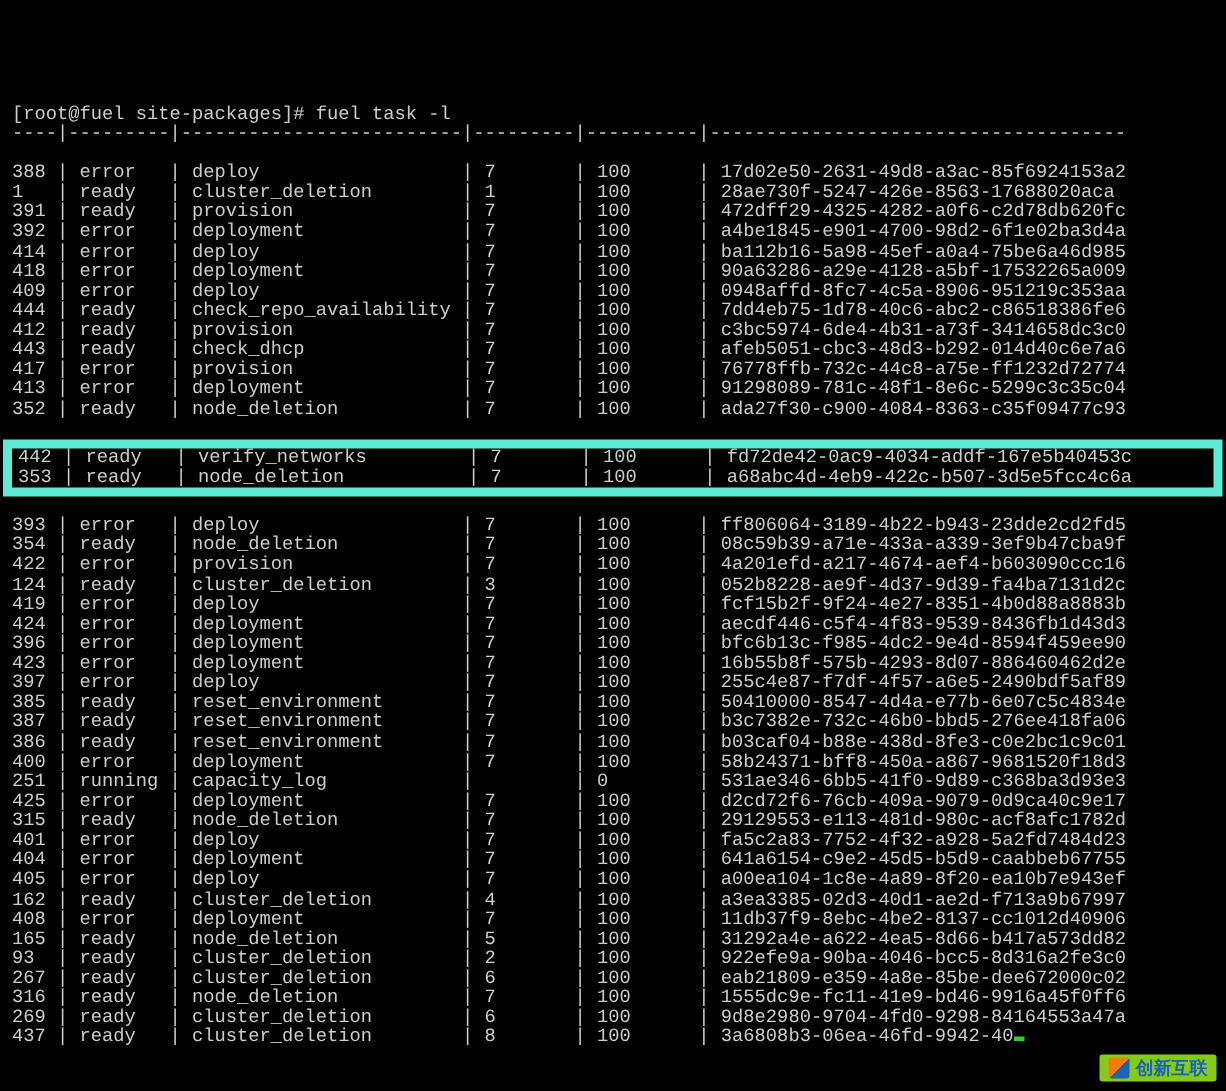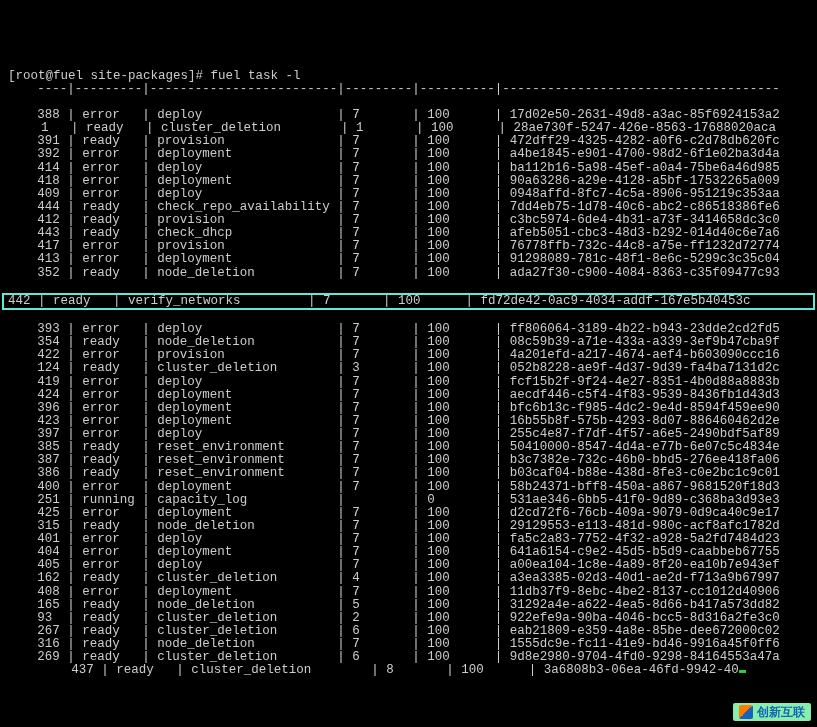--- a/index.html
+++ b/index.html
@@ -8,42 +8,42 @@
     background: #000000;
     color: #cccccc;
     font-family: "Consolas", "Monaco", "Courier New", monospace;
     font-size: 12.5px;
     line-height: 1.05;
     white-space: pre;
     width: 817px;
     box-sizing: border-box;
     overflow: hidden;
   }
-  .row { white-space: pre; text-align: center; }
+  .row { white-space: pre; }
   .hl {
     position: relative;
-    border: 2px solid #5eead4;
+    border: 6px solid #5eead4;
     margin-left: -6px;
     padding-left: 4px;
     margin-right: -6px;
     padding-right: 4px;
   }
   .hl-row { white-space: pre; }
   .cursor {
     display: inline-block;
     width: 7px;
     height: 3px;
     background: #33cc33;
     vertical-align: baseline;
   }
   .watermark {
     position: absolute;
     right: 6px;
     bottom: 6px;
-    background: #86efac;
+    background: #84cc16;
     color: #1a63b8;
     font-family: "Microsoft YaHei", Arial, sans-serif;
     font-size: 12px;
     font-weight: bold;
     padding: 2px 6px;
     border-radius: 2px;
     display: flex;
     align-items: center;
     gap: 4px;
   }
@@ -57,21 +57,21 @@
 </style>
 </head>
 <body>
 
 
 
 <div>
 <span class="row">[root@fuel site-packages]# fuel task -l</span>
 <div id="divider-line" class="row">----|---------|-------------------------|---------|----------|-------------------------------------</div>
 <div id="rows-before"><div class="row">388 | error   | deploy                  | 7       | 100      | 17d02e50-2631-49d8-a3ac-85f6924153a2</div><div class="row">1   | ready   | cluster_deletion        | 1       | 100      | 28ae730f-5247-426e-8563-17688020aca</div><div class="row">391 | ready   | provision               | 7       | 100      | 472dff29-4325-4282-a0f6-c2d78db620fc</div><div class="row">392 | error   | deployment              | 7       | 100      | a4be1845-e901-4700-98d2-6f1e02ba3d4a</div><div class="row">414 | error   | deploy                  | 7       | 100      | ba112b16-5a98-45ef-a0a4-75be6a46d985</div><div class="row">418 | error   | deployment              | 7       | 100      | 90a63286-a29e-4128-a5bf-17532265a009</div><div class="row">409 | error   | deploy                  | 7       | 100      | 0948affd-8fc7-4c5a-8906-951219c353aa</div><div class="row">444 | ready   | check_repo_availability | 7       | 100      | 7dd4eb75-1d78-40c6-abc2-c86518386fe6</div><div class="row">412 | ready   | provision               | 7       | 100      | c3bc5974-6de4-4b31-a73f-3414658dc3c0</div><div class="row">443 | ready   | check_dhcp              | 7       | 100      | afeb5051-cbc3-48d3-b292-014d40c6e7a6</div><div class="row">417 | error   | provision               | 7       | 100      | 76778ffb-732c-44c8-a75e-ff1232d72774</div><div class="row">413 | error   | deployment              | 7       | 100      | 91298089-781c-48f1-8e6c-5299c3c35c04</div><div class="row">352 | ready   | node_deletion           | 7       | 100      | ada27f30-c900-4084-8363-c35f09477c93</div></div>
-<div class="hl"><div id="hl-overlap" class="hl-row">442 | ready   | verify_networks         | 7       | 100      | fd72de42-0ac9-4034-addf-167e5b40453c</div></div>
+<div class="hl"><div id="hl-overlap" class="hl-row">442 | ready   | verify_networks         | 7       | 100      | fd72de42-0ac9-4034-addf-167e5b40453c</div><div id="hl-main" class="hl-row">353 | ready   | node_deletion           | 7       | 100      | a68abc4d-4eb9-422c-b507-3d5e5fcc4c6a</div></div>
 <div id="rows-after"><div class="row">393 | error   | deploy                  | 7       | 100      | ff806064-3189-4b22-b943-23dde2cd2fd5</div><div class="row">354 | ready   | node_deletion           | 7       | 100      | 08c59b39-a71e-433a-a339-3ef9b47cba9f</div><div class="row">422 | error   | provision               | 7       | 100      | 4a201efd-a217-4674-aef4-b603090ccc16</div><div class="row">124 | ready   | cluster_deletion        | 3       | 100      | 052b8228-ae9f-4d37-9d39-fa4ba7131d2c</div><div class="row">419 | error   | deploy                  | 7       | 100      | fcf15b2f-9f24-4e27-8351-4b0d88a8883b</div><div class="row">424 | error   | deployment              | 7       | 100      | aecdf446-c5f4-4f83-9539-8436fb1d43d3</div><div class="row">396 | error   | deployment              | 7       | 100      | bfc6b13c-f985-4dc2-9e4d-8594f459ee90</div><div class="row">423 | error   | deployment              | 7       | 100      | 16b55b8f-575b-4293-8d07-886460462d2e</div><div class="row">397 | error   | deploy                  | 7       | 100      | 255c4e87-f7df-4f57-a6e5-2490bdf5af89</div><div class="row">385 | ready   | reset_environment       | 7       | 100      | 50410000-8547-4d4a-e77b-6e07c5c4834e</div><div class="row">387 | ready   | reset_environment       | 7       | 100      | b3c7382e-732c-46b0-bbd5-276ee418fa06</div><div class="row">386 | ready   | reset_environment       | 7       | 100      | b03caf04-b88e-438d-8fe3-c0e2bc1c9c01</div><div class="row">400 | error   | deployment              | 7       | 100      | 58b24371-bff8-450a-a867-9681520f18d3</div><div class="row">251 | running | capacity_log            |         | 0        | 531ae346-6bb5-41f0-9d89-c368ba3d93e3</div><div class="row">425 | error   | deployment              | 7       | 100      | d2cd72f6-76cb-409a-9079-0d9ca40c9e17</div><div class="row">315 | ready   | node_deletion           | 7       | 100      | 29129553-e113-481d-980c-acf8afc1782d</div><div class="row">401 | error   | deploy                  | 7       | 100      | fa5c2a83-7752-4f32-a928-5a2fd7484d23</div><div class="row">404 | error   | deployment              | 7       | 100      | 641a6154-c9e2-45d5-b5d9-caabbeb67755</div><div class="row">405 | error   | deploy                  | 7       | 100      | a00ea104-1c8e-4a89-8f20-ea10b7e943ef</div><div class="row">162 | ready   | cluster_deletion        | 4       | 100      | a3ea3385-02d3-40d1-ae2d-f713a9b67997</div><div class="row">408 | error   | deployment              | 7       | 100      | 11db37f9-8ebc-4be2-8137-cc1012d40906</div><div class="row">165 | ready   | node_deletion           | 5       | 100      | 31292a4e-a622-4ea5-8d66-b417a573dd82</div><div class="row">93  | ready   | cluster_deletion        | 2       | 100      | 922efe9a-90ba-4046-bcc5-8d316a2fe3c0</div><div class="row">267 | ready   | cluster_deletion        | 6       | 100      | eab21809-e359-4a8e-85be-dee672000c02</div><div class="row">316 | ready   | node_deletion           | 7       | 100      | 1555dc9e-fc11-41e9-bd46-9916a45f0ff6</div><div class="row">269 | ready   | cluster_deletion        | 6       | 100      | 9d8e2980-9704-4fd0-9298-84164553a47a</div><div class="row">437 | ready   | cluster_deletion        | 8       | 100      | 3a6808b3-06ea-46fd-9942-40<span class="cursor"></span></div></div>
 </div>
 
 <div class="watermark">
   <span class="logo"></span>
   <span>创新互联</span>
 </div>
 
 
 

